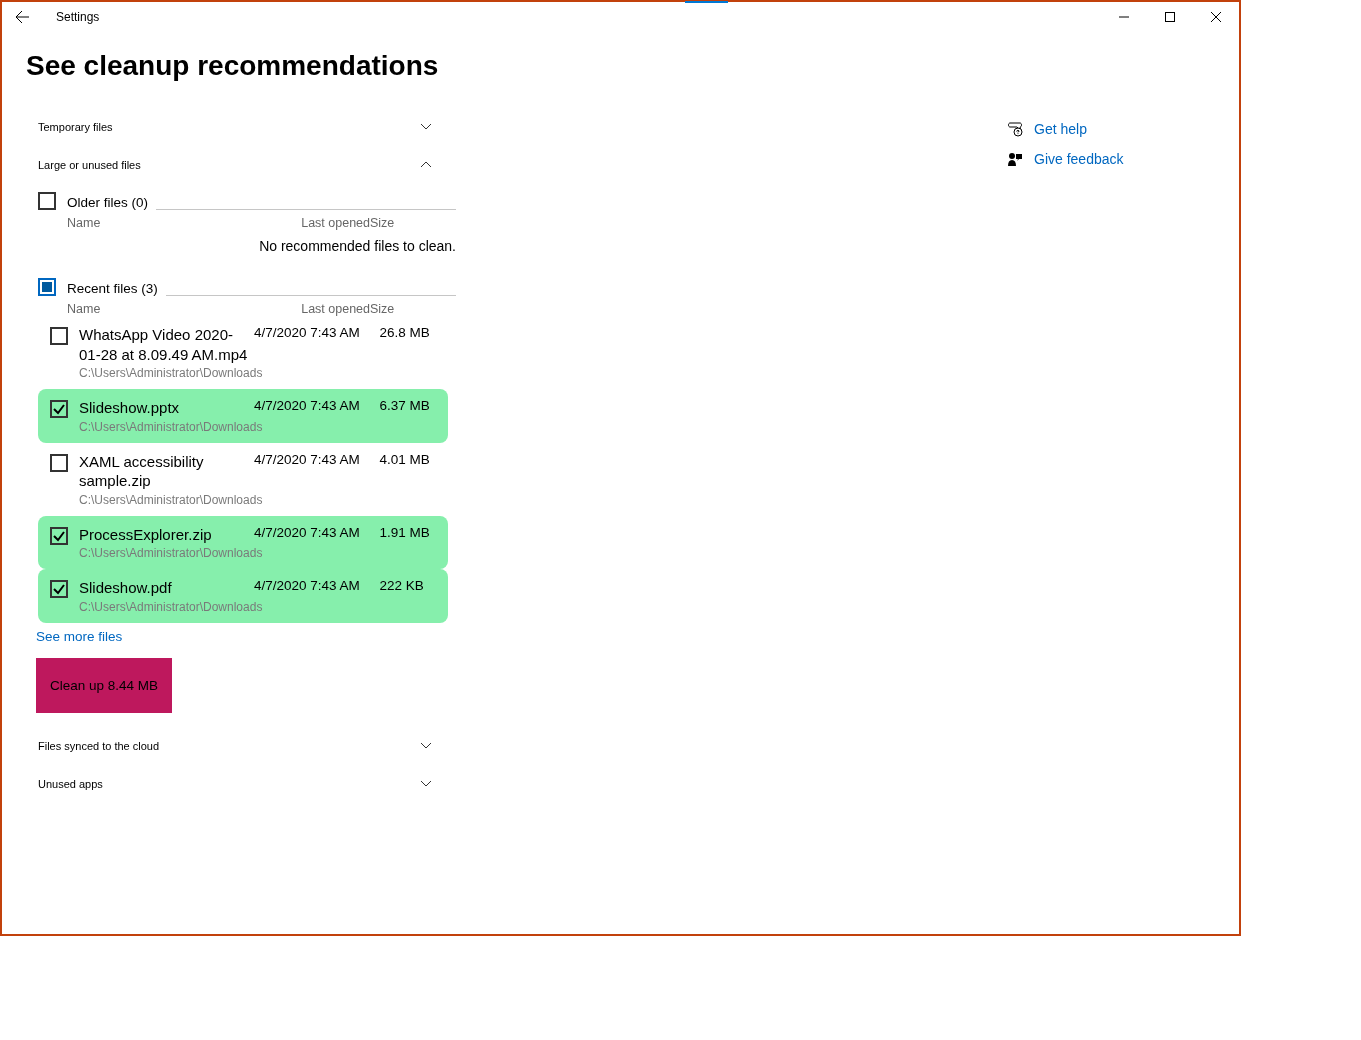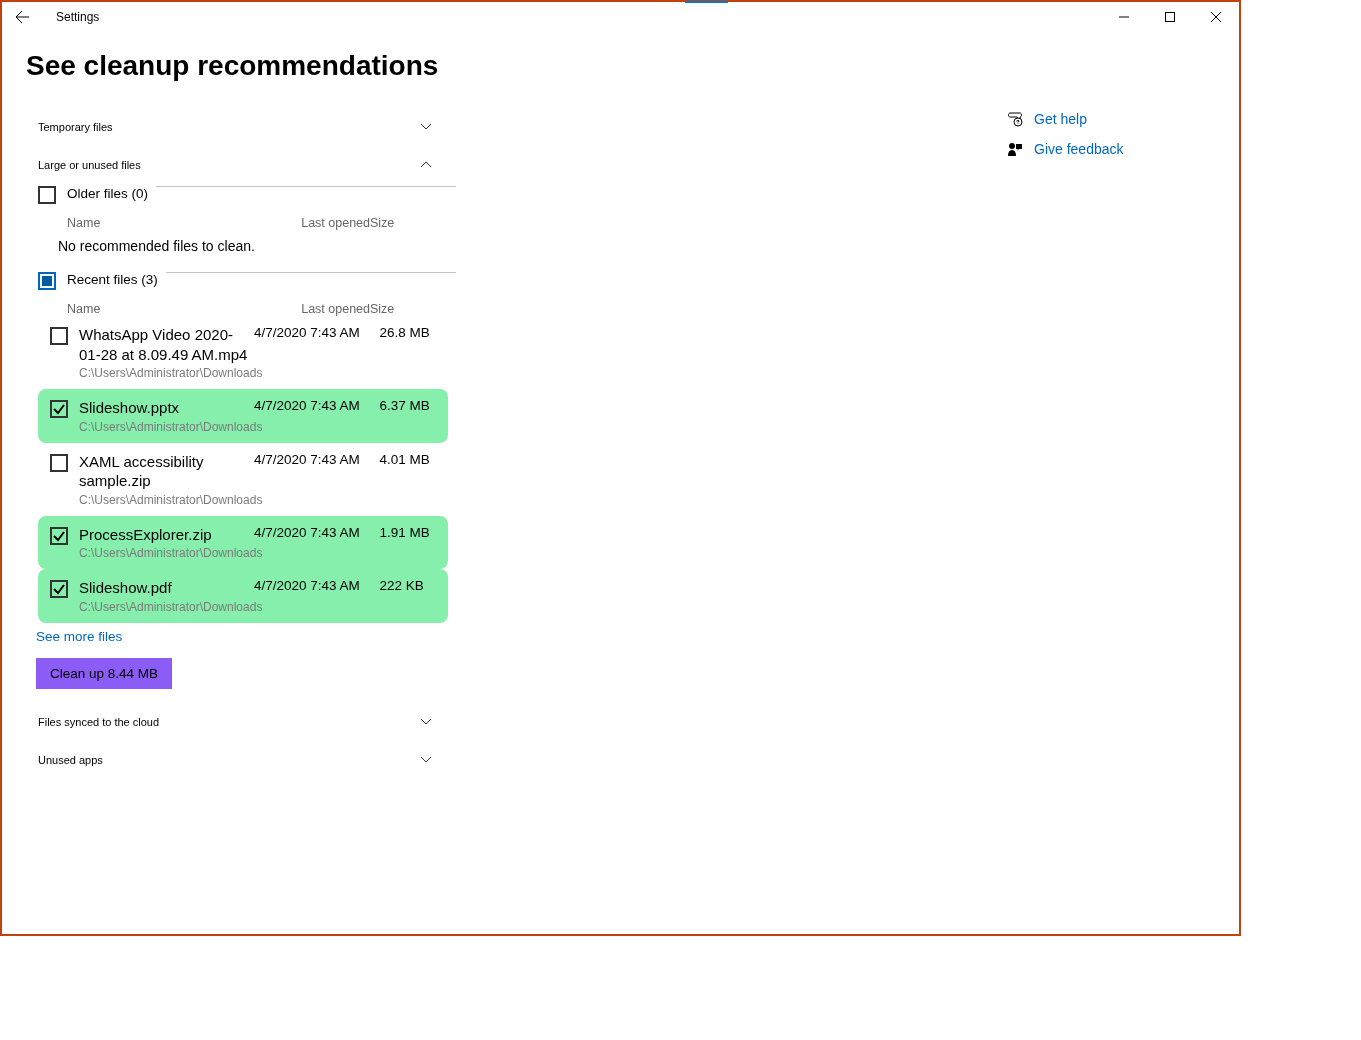--- a/index.html
+++ b/index.html
@@ -92,21 +92,21 @@
     width: 20px;
     display: flex;
     justify-content: center;
   }
   .group {
     margin-left: 12px;
     margin-top: 2px;
   }
   .group-head {
     display: flex;
-    align-items: flex-start;
+    align-items: flex-end;
     height: 24px;
   }
   .group-check {
     width: 18px;
     height: 18px;
     border: 2px solid #333;
     margin-right: 11px;
     display: flex;
     align-items: center;
     justify-content: center;
@@ -139,20 +139,21 @@
     margin-top: 6px;
     margin-left: 29px;
   }
   .col-name { width: 175px; }
   .col-opened { width: 128px; text-align: right; }
   .col-size { width: 60px; }
   .empty-msg {
     font-size: 14px;
     margin: 8px 0 18px 20px;
     color: #000;
+    text-align: right;
   }
   .file-row {
     display: flex;
     align-items: flex-start;
     padding: 9px 0 9px 12px;
     width: 410px;
   }
   .file-row.selected { background: #86efac; border-radius: 8px; }
   .filecheck {
     width: 18px;
@@ -174,33 +175,33 @@
   .file-opened { width: 128px; font-size: 13.5px; color: #000; }
   .file-size { width: 70px; font-size: 13.5px; color: #000; }
   .link {
     color: #0067c0;
     font-size: 13.5px;
     cursor: pointer;
     margin: 6px 0 8px 10px;
     display: inline-block;
   }
   .cleanup-btn {
-    background: #8b5cf6;
+    background: #be185d;
     border: none;
-    padding: 8px 14px;
+    padding: 20px 14px;
     font-size: 13.5px;
     color: #000;
     cursor: pointer;
     margin: 6px 0 14px 10px;
     font-family: inherit;
   }
   .aside {
     position: absolute;
     left: 1002px;
-    top: 102px;
+    top: 112px;
     width: 220px;
   }
   .aside-row {
     display: flex;
     align-items: center;
     height: 30px;
     cursor: pointer;
   }
   .aside-icon {
     width: 22px;

